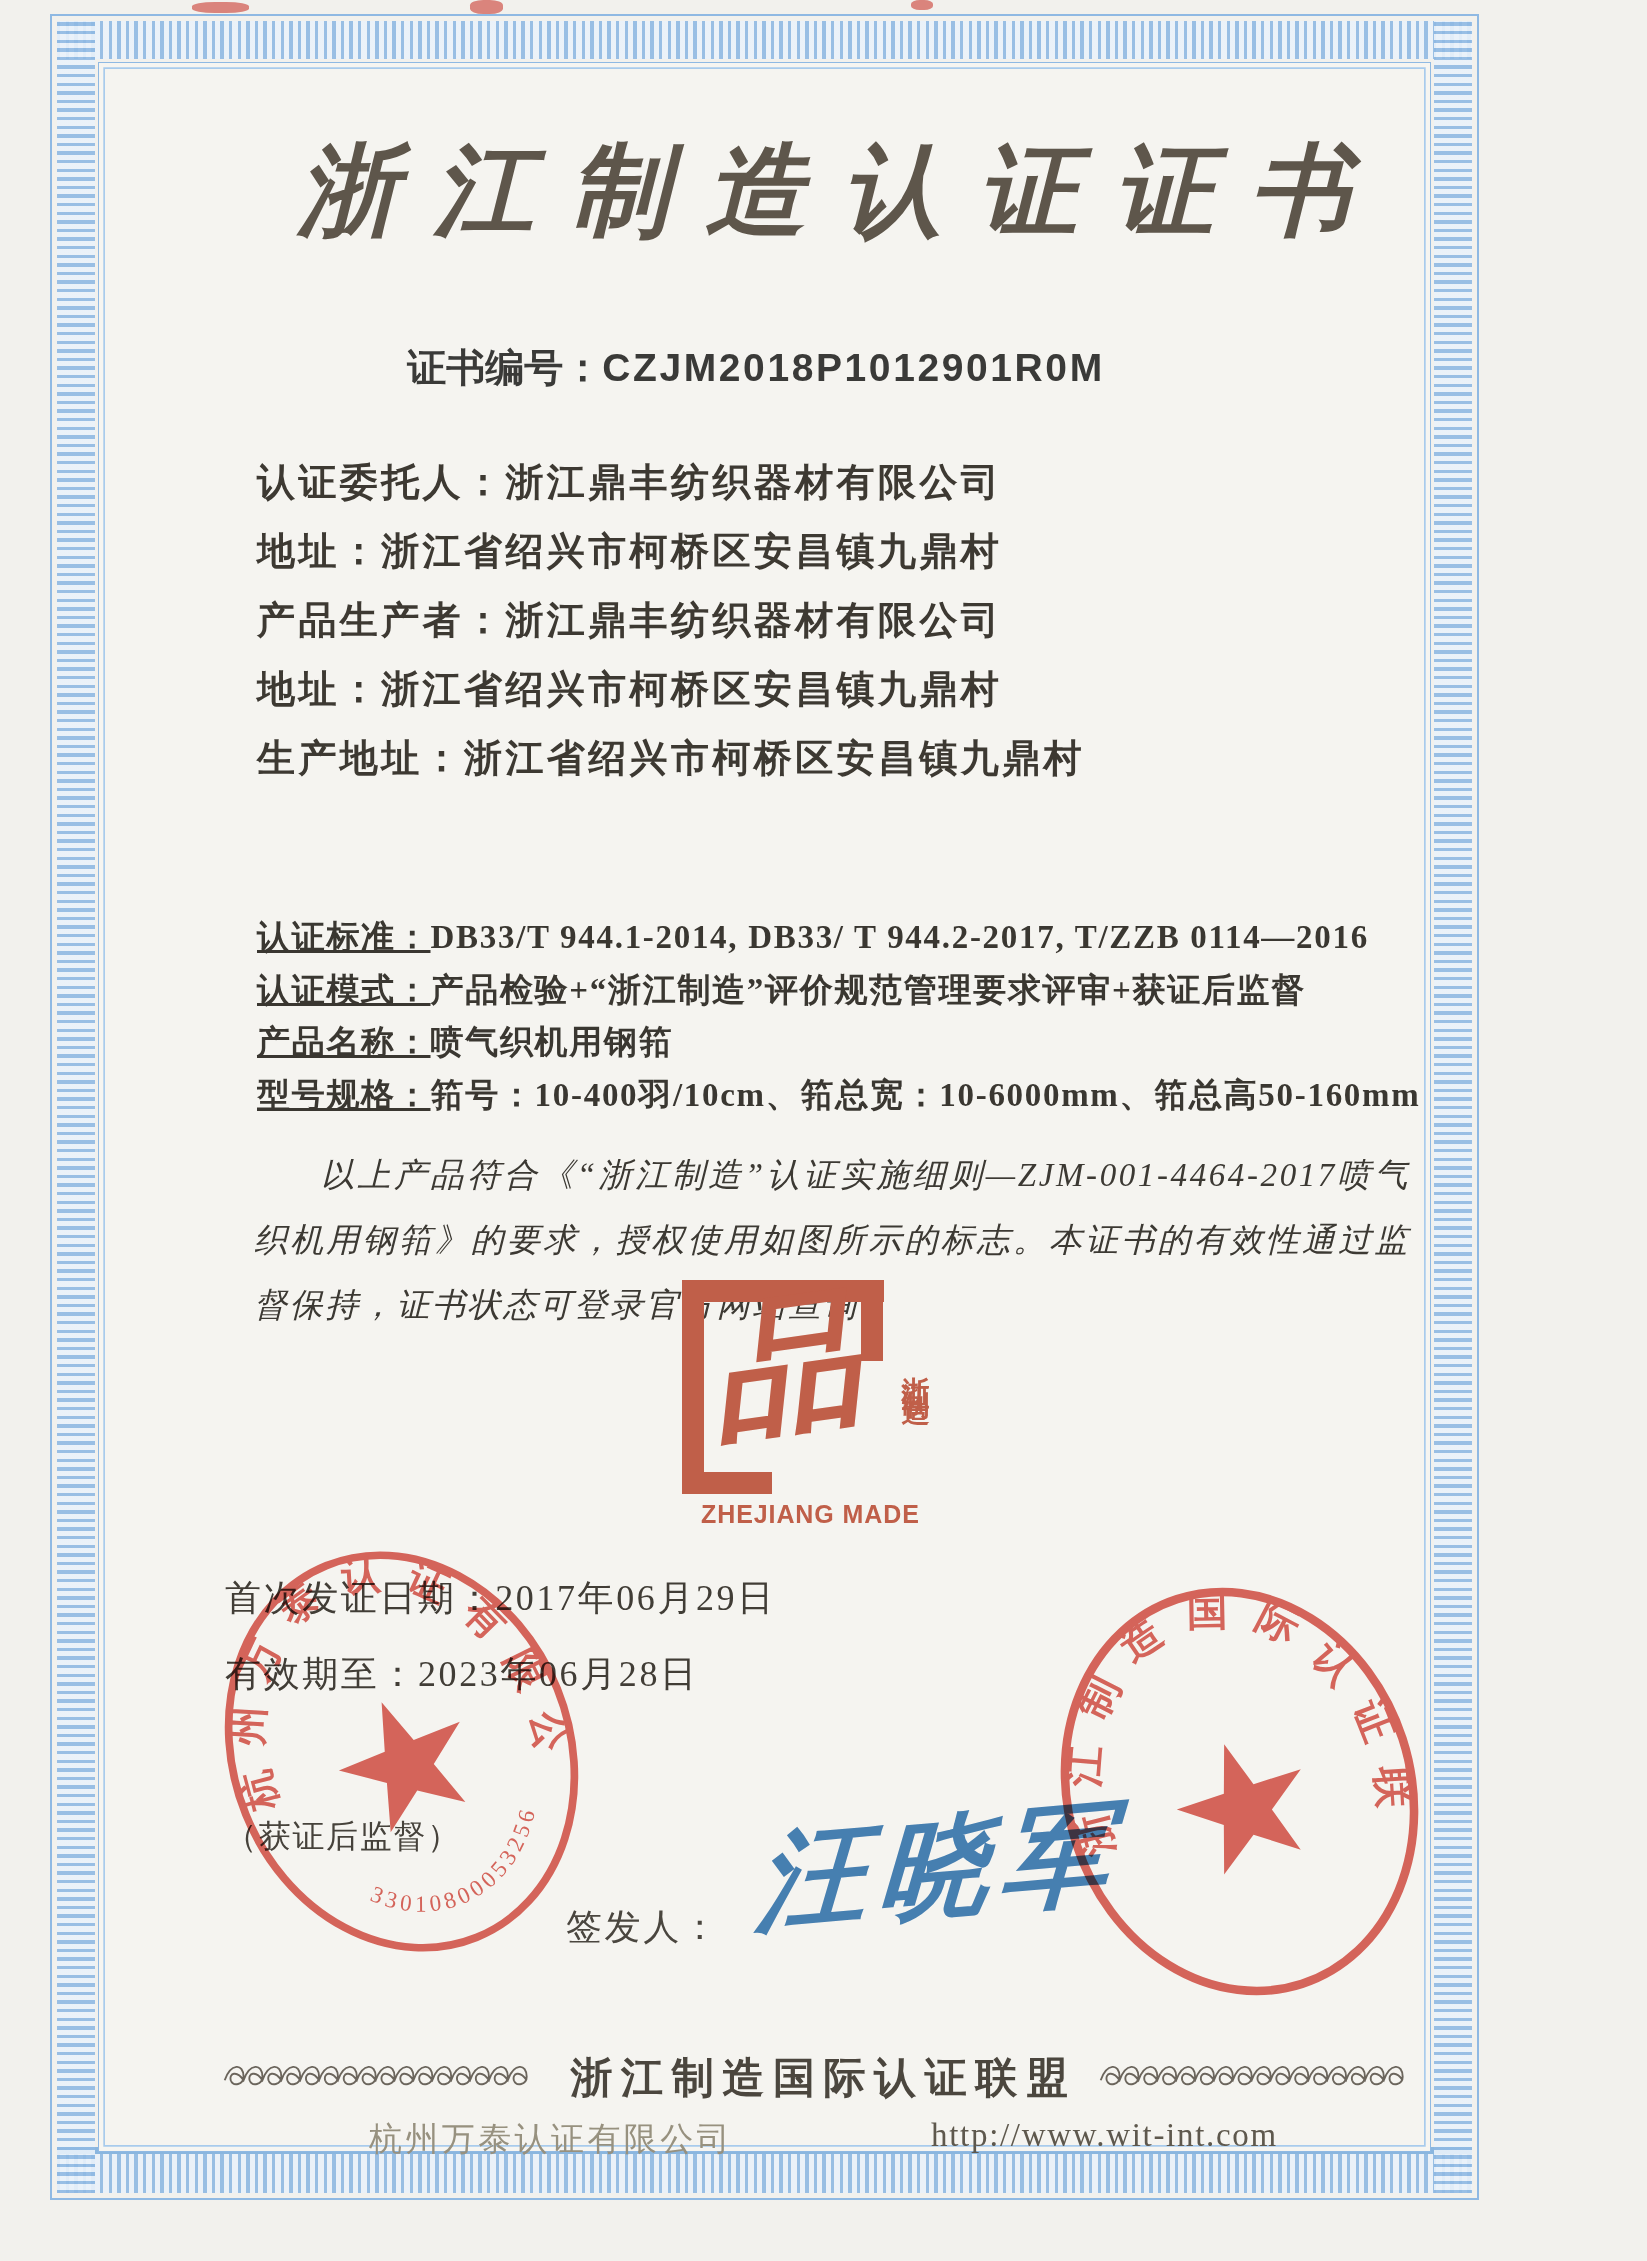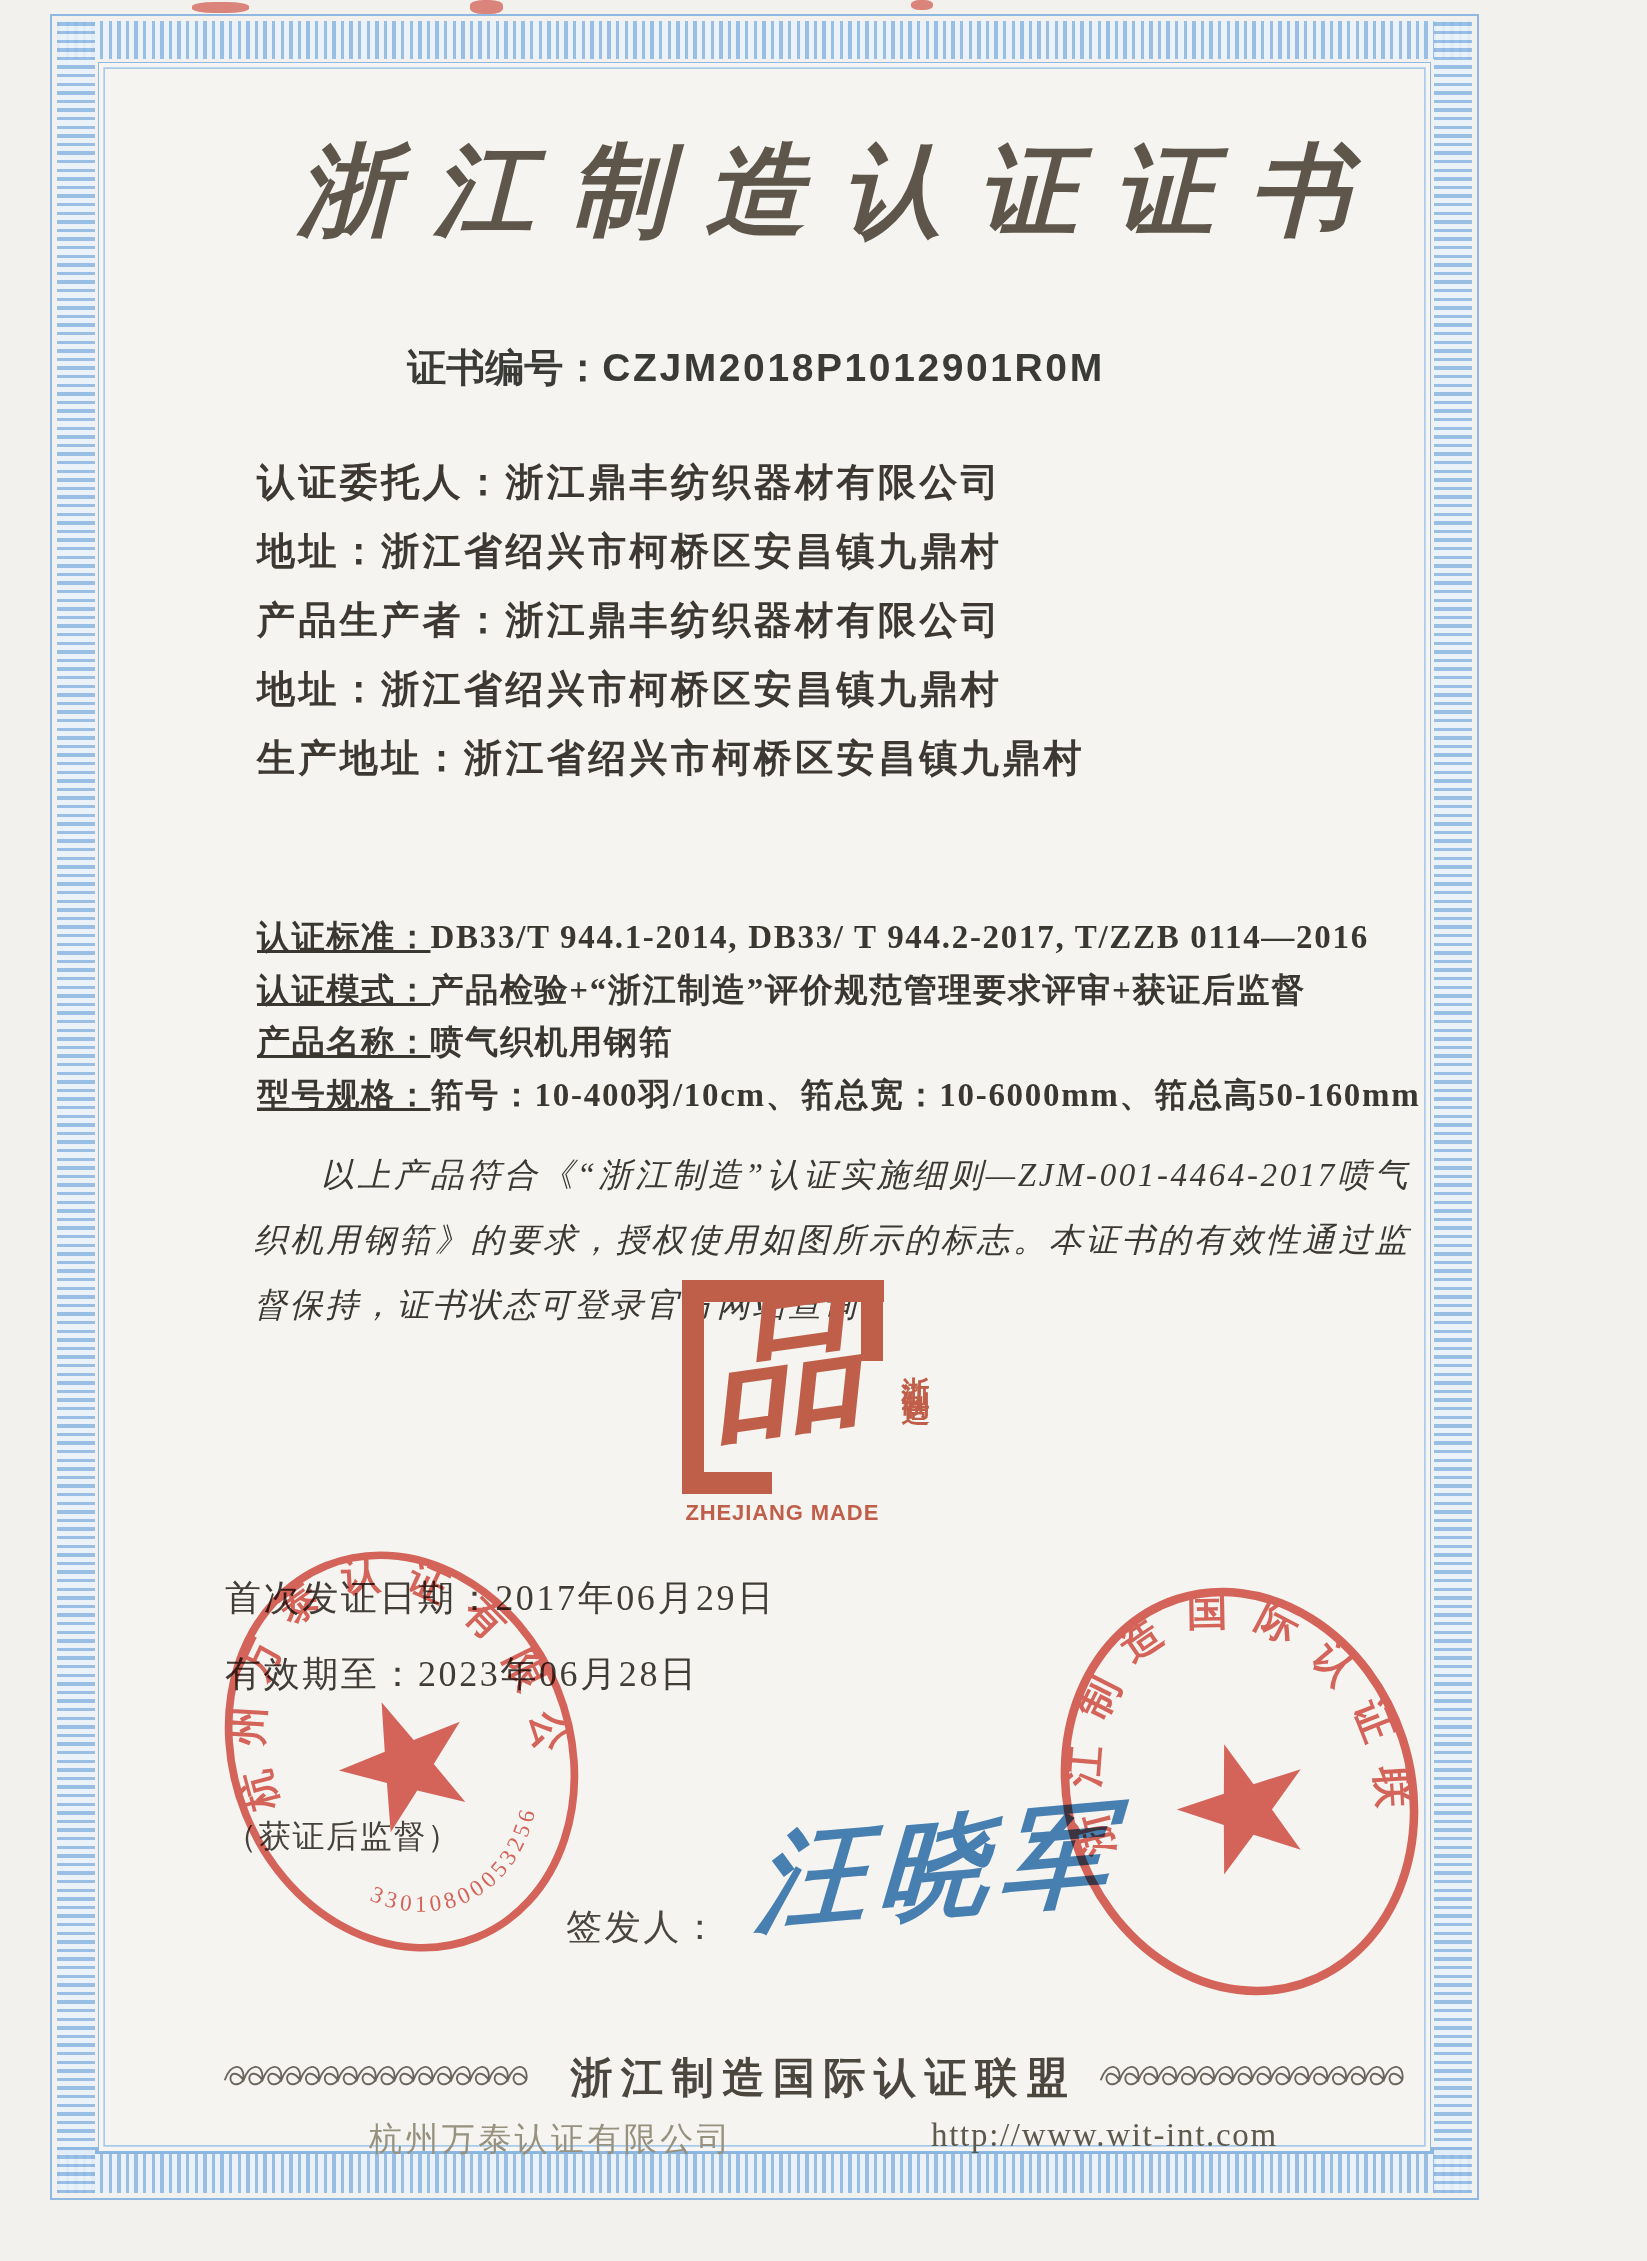--- a/index.html
+++ b/index.html
@@ -50,23 +50,23 @@
   .logo{position:absolute;left:682px;top:1280px;width:257px;height:257px;}
   .logo .bar{position:absolute;background:#c05f49;}
   .lg-top{left:0;top:0;width:202px;height:22px;}
   .lg-leg{left:179px;top:0;width:22px;height:81px;}
   .lg-left{left:0;top:0;width:22px;height:214px;}
   .lg-bottom{left:0;top:192px;width:90px;height:22px;}
   .lg-mark{position:absolute;left:29px;top:5.1px;font-size:148px;line-height:163px;
     color:#c05f49;font-weight:bold;font-style:italic;transform:rotate(-8deg);}
   .lg-side{position:absolute;left:214px;top:74px;writing-mode:vertical-rl;
     font-size:28px;letter-spacing:6.9px;font-weight:700;color:#c05f49;}
-  .lg-caption{position:absolute;left:3.4px;top:220px;width:250px;text-align:left;
+  .lg-caption{position:absolute;left:3.4px;top:220px;width:250px;text-align:center;
     font-family:"Liberation Sans","DejaVu Sans",sans-serif;font-weight:bold;
-    font-size:22px;letter-spacing:0.9px;color:#c05f49;}
+    font-size:25px;letter-spacing:0.9px;color:#c05f49;}
   
   .dates-block{position:absolute;left:225px;top:1577px;}
   .dates-block .line{font-size:36px;height:43px;line-height:43px;margin-bottom:33px;
     letter-spacing:2.6px;color:#413d36;}
   .seal-note{position:absolute;left:225px;top:1815px;font-size:32px;
     letter-spacing:1.7px;color:#46423b;}
   .issuer{position:absolute;left:566px;top:1903px;font-size:36px;
     letter-spacing:2.6px;color:#4a463f;text-align:center;}
   .signature{position:absolute;left:755px;top:1793px;width:395px;height:197px;
     font-size:110px;color:#2f6fa8;font-style:italic;font-weight:bold;

